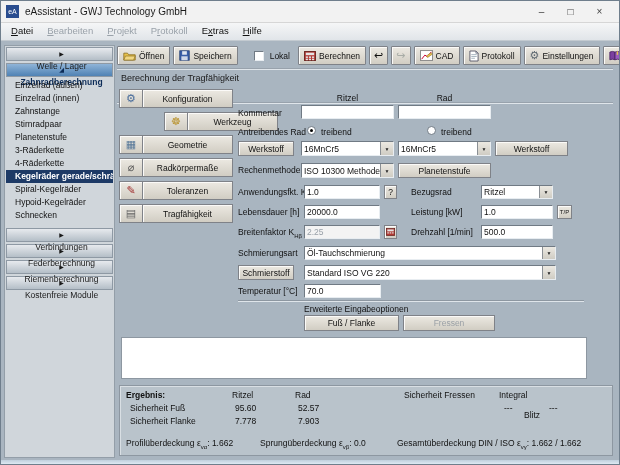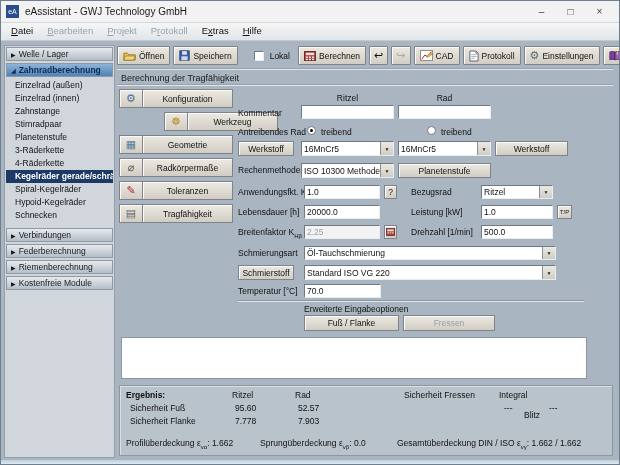--- a/index.html
+++ b/index.html
@@ -23,21 +23,21 @@
   .accel{text-decoration:underline;}
   
   .content{position:absolute;top:40px;left:0;right:0;bottom:0;background:#a9b5c0;}
   .bottom-frame{position:absolute;left:0;right:0;bottom:0;height:4px;
     background:linear-gradient(#c0cfdd,#dde9f3);}
   
   .sidebar{position:absolute;left:3px;top:4px;width:111px;bottom:6px;
     background:#d0d6db;border:1px solid #939ea8;padding:1px;}
   .side-header{height:14px;font-size:8.5px;padding-left:4px;margin-bottom:2px;
     background:linear-gradient(#e7eaee,#b4bec7);border:1px solid #8e99a4;
-    color:#1a1a1a;display:flex;align-items:center;gap:3px;}
+    color:#1a1a1a;display:flex;align-items:center;gap:3px;flex-direction:column;}
   .side-header.active{background:linear-gradient(#8fb4d8,#4f82b4);color:#0b2b57;font-weight:bold;}
   .tri-collapsed::before{content:"▶";font-size:6px;}
   .tri-expanded::before{content:"◢";font-size:6px;}
   .side-item{height:13px;line-height:13px;font-size:8.5px;padding-left:9px;color:#111;
     white-space:nowrap;overflow:hidden;}
   .side-item.selected{background:#1d3a66;color:#fff;font-weight:bold;}
   .side-gap{height:6px;}
   
   .toolbar{position:absolute;left:116px;top:4px;right:6px;height:21px;display:flex;gap:3px;align-items:center;}
   .tbtn{height:19px;display:flex;align-items:center;gap:3px;padding:0 5px;font-size:8.5px;
@@ -47,21 +47,21 @@
   .tbtn.disabled{color:#9aa09a;}
   .spacer6{width:5px;flex:none;}
   .cb{width:10px;height:10px;background:#fff;border:1px solid;flex:none;
     border-color:#707a84 #e8edf1 #e8edf1 #707a84;}
   .cb-label{font-size:8.5px;margin-left:3px;}
   .glyph{font-size:11px;line-height:1;}
   .undo-g::before{content:"↩";color:#111;}
   .redo-g::before{content:"↪";color:#a8aca6;}
   .gear-g::before{content:"⚙";color:#5f6a72;font-size:11px;}
   
-  .sectionbar{position:absolute;left:116px;top:27px;right:6px;height:17px;
+  .sectionbar{position:absolute;left:116px;top:27px;right:6px;height:35px;
     font-size:9px;padding:4px 0 0 4px;color:#1a1a1a;
     border-top:1px solid #98a2ac;border-bottom:1px solid #98a2ac;
     box-shadow:inset 0 1px 0 #dfe5ea,0 1px 0 #dfe5ea;}
   
   .nav-row{position:absolute;left:118px;display:flex;text-align:right;}
   .nav-ico{width:24px;height:19px;display:flex;align-items:center;justify-content:center;
     background:linear-gradient(#ece9e2,#d1cdc3);border:1px solid #7f8288;
     box-shadow:inset 1px 1px 0 #fbfaf8;font-size:11px;}
   .nav-btn{width:90px;height:19px;display:flex;align-items:center;justify-content:center;
     background:linear-gradient(#ece9e2,#d1cdc3);border:1px solid #7f8288;border-left:none;

